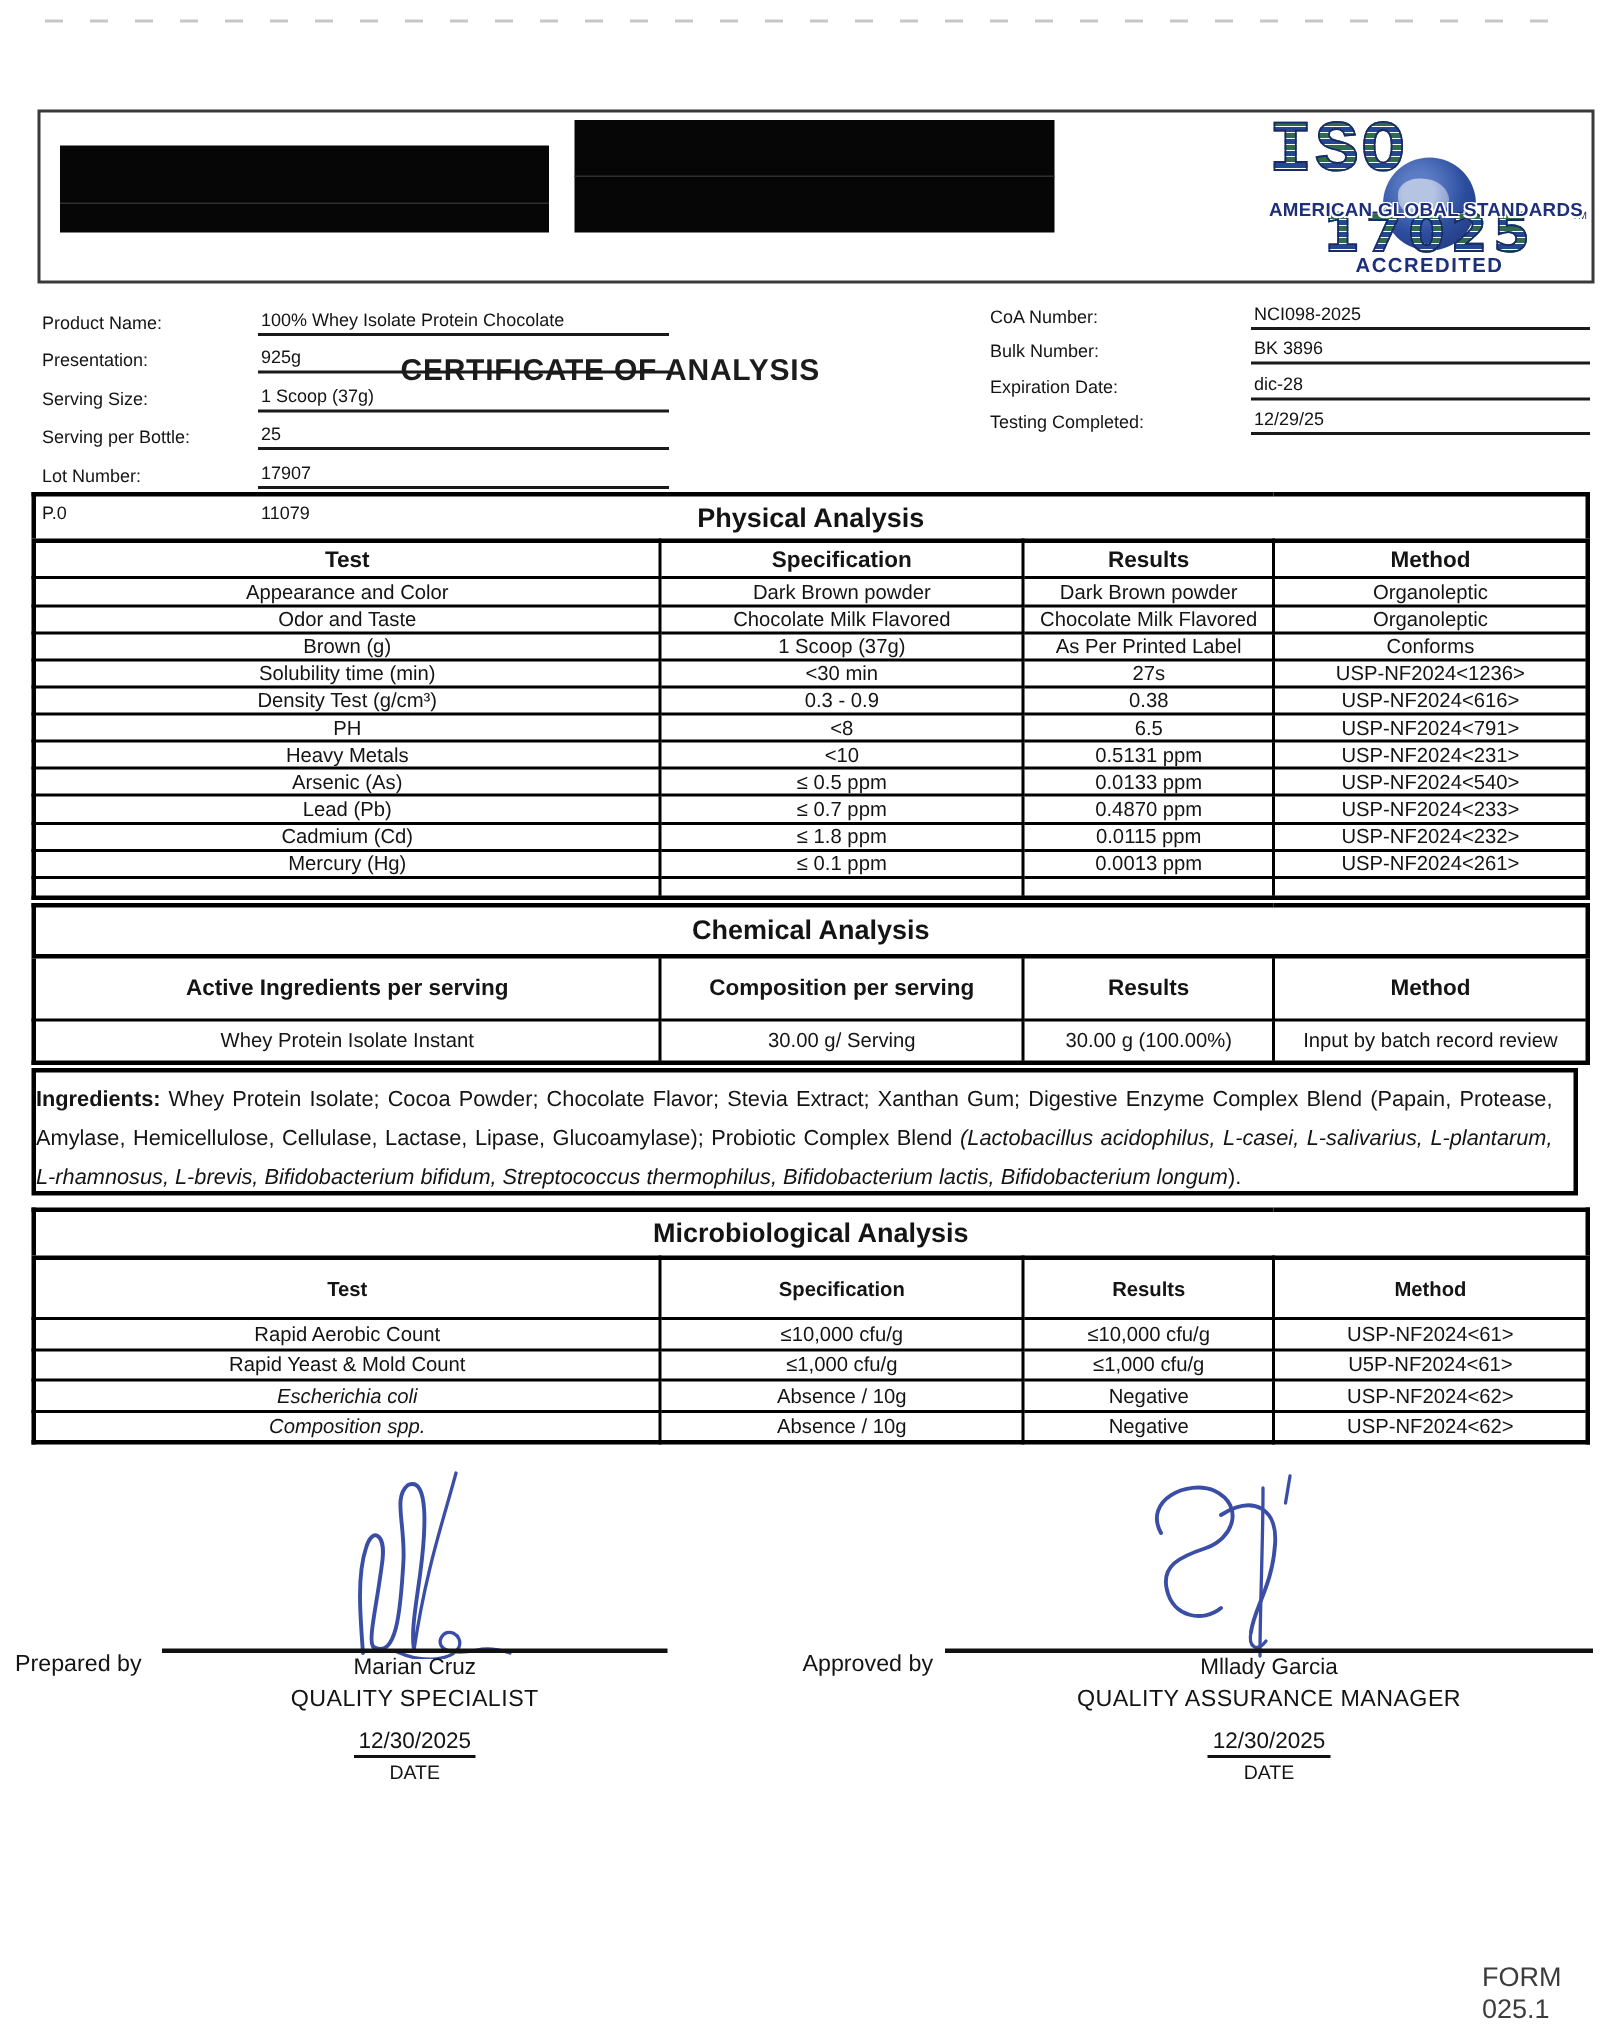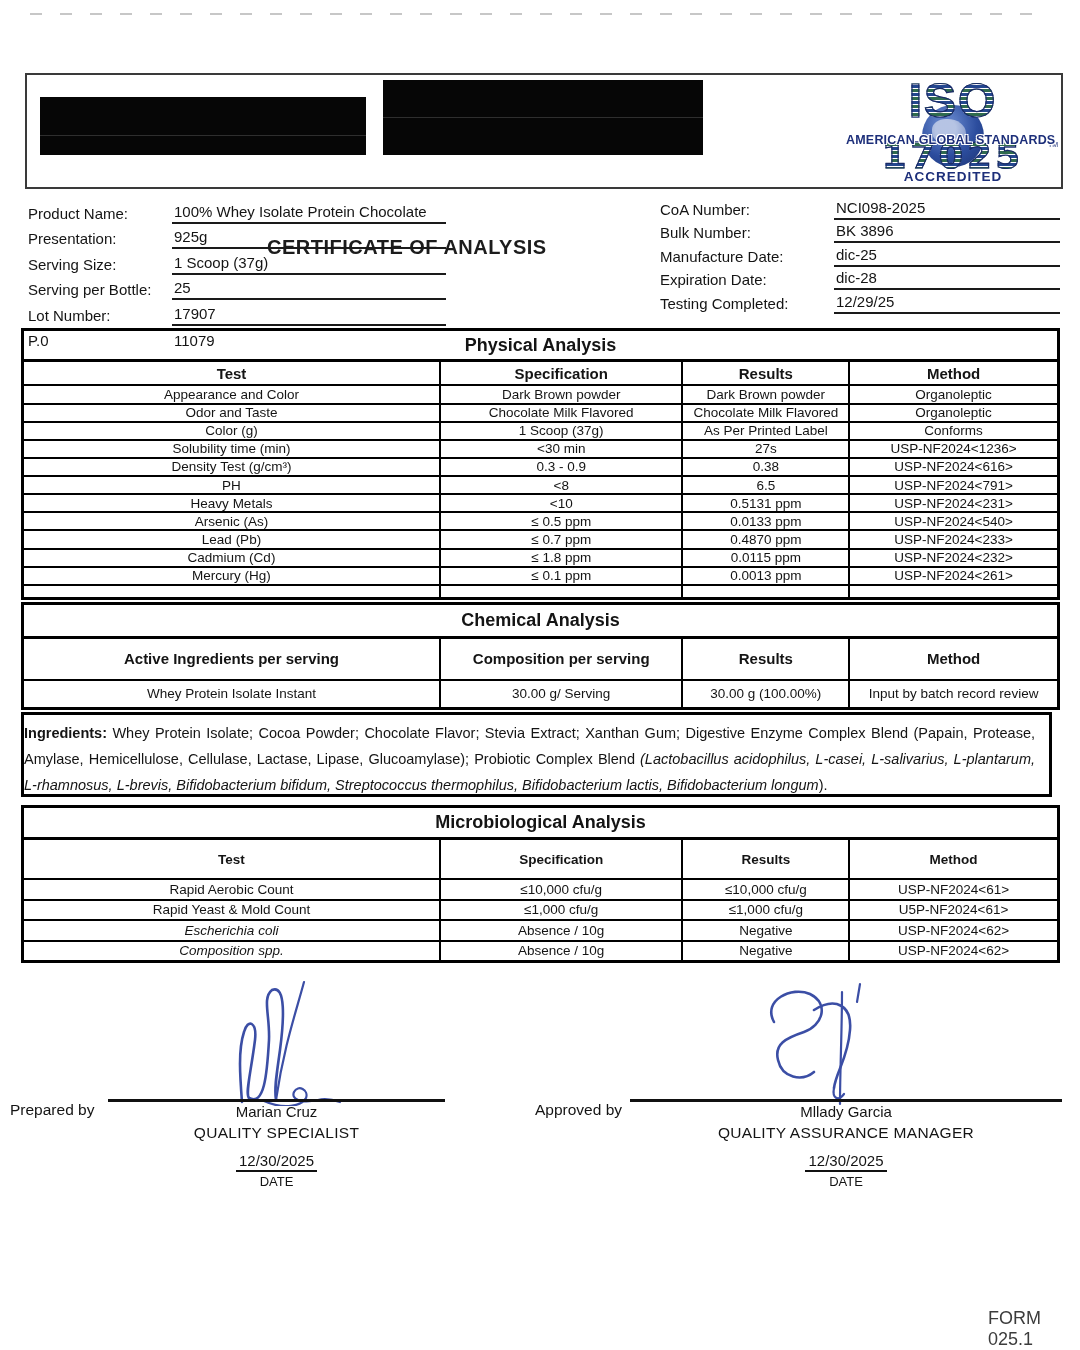--- a/index.html
+++ b/index.html
@@ -18,32 +18,32 @@
              font-size:20px;font-weight:bold;letter-spacing:.5px;color:#1c1c1c;}
   
   .iso-logo{position:absolute;left:846px;top:75px;width:214px;height:109px;}
   .iso-globe{position:absolute;left:76px;top:30px;width:62px;height:62px;border-radius:50%;
              background:radial-gradient(circle at 38% 32%,#5b7cc4 0 18%,#2c4d9e 55%,#1c3372 100%);}
   .iso-globe::after{content:"";position:absolute;left:10px;top:14px;width:34px;height:26px;border-radius:45% 60% 50% 55%;
              background:radial-gradient(circle at 40% 40%,#cdd6ec 0 40%,#8fa3d2 100%);opacity:.8;}
   .iso-stripe{background:repeating-linear-gradient(to bottom,#24478f 0 3px,#ffffff 3px 4px,#2f6b4e 4px 7px,#ffffff 7px 8px);
               -webkit-background-clip:text;background-clip:text;color:transparent;
               -webkit-text-stroke:1.2px #1a2a66;}
-  .iso-word{position:absolute;top:2px;width:100%;text-align:center;
-            font-family:Liberation Sans, sans-serif;font-weight:800;font-size:48px;line-height:48px;letter-spacing:2px;}
+  .iso-word{position:absolute;top:2px;width:100%;text-align:left;
+            font-family:Liberation Mono, monospace;font-weight:800;font-size:48px;line-height:48px;letter-spacing:2px;}
   .iso-ags{position:absolute;top:58px;width:100%;text-align:left;font-size:12.5px;font-weight:bold;color:#1d2f7a;
            letter-spacing:.2px;white-space:nowrap;
            text-shadow:-1px -1px 0 #fff,1px -1px 0 #fff,-1px 1px 0 #fff,1px 1px 0 #fff;}
   .iso-num{position:absolute;top:64px;width:100%;text-align:center;
            font-family:"DejaVu Sans", sans-serif;font-weight:800;font-size:35px;line-height:35px;letter-spacing:4px;}
   .iso-tm{position:absolute;top:66px;right:2px;font-size:7px;color:#1d2f7a;-webkit-text-stroke:0;}
   .iso-accredited{position:absolute;bottom:0;width:100%;text-align:center;font-size:13.5px;font-weight:800;
                   color:#1d2f7a;letter-spacing:1px;}
   
-  .fields{position:absolute;font-size:15px;}
+  .fields{position:absolute;font-size:12px;}
   .fields-left{left:28px;top:198px;width:418px;}
   .fields-right{left:660px;top:196px;width:400px;}
   .field-row{display:flex;align-items:flex-end;height:25.5px;}
   .fields-right .field-row{height:23.5px;}
   .field-label{flex:0 0 144px;padding-bottom:2px;}
   .fields-right .field-label{flex:0 0 174px;}
   .field-value{flex:1;padding:0 2px 2px 2px;border-bottom:2px solid #1a1a1a;white-space:nowrap;}
   .field-value.no-line{border-bottom:none;}
   
   table.coa{position:absolute;left:21px;width:1039px;border-collapse:collapse;table-layout:fixed;
@@ -133,24 +133,20 @@
   <div class="fields fields-right">
     <div class="field-row">
       <span class="field-label">CoA Number:</span>
       <span class="field-value">NCI098-2025</span>
     </div>
     <div class="field-row">
       <span class="field-label">Bulk Number:</span>
       <span class="field-value">BK 3896</span>
     </div>
     <div class="field-row">
-      <span class="field-label">Manufacture Date:</span>
-      <span class="field-value">dic-25</span>
-    </div>
-    <div class="field-row">
       <span class="field-label">Expiration Date:</span>
       <span class="field-value">dic-28</span>
     </div>
     <div class="field-row">
       <span class="field-label">Testing Completed:</span>
       <span class="field-value">12/29/25</span>
     </div>
   </div>
 
   <table class="coa tbl-physical">
@@ -176,21 +172,21 @@
       <td class="t-cell">Dark Brown powder</td>
       <td class="t-cell">Organoleptic</td>
     </tr>
     <tr>
       <td class="t-cell">Odor and Taste</td>
       <td class="t-cell">Chocolate Milk Flavored</td>
       <td class="t-cell">Chocolate Milk Flavored</td>
       <td class="t-cell">Organoleptic</td>
     </tr>
     <tr>
-      <td class="t-cell">Color (g)</td>
+      <td class="t-cell">Brown (g)</td>
       <td class="t-cell">1 Scoop (37g)</td>
       <td class="t-cell">As Per Printed Label</td>
       <td class="t-cell">Conforms</td>
     </tr>
     <tr>
       <td class="t-cell">Solubility time (min)</td>
       <td class="t-cell">&lt;30 min</td>
       <td class="t-cell">27s</td>
       <td class="t-cell">USP-NF2024&lt;1236&gt;</td>
     </tr>

